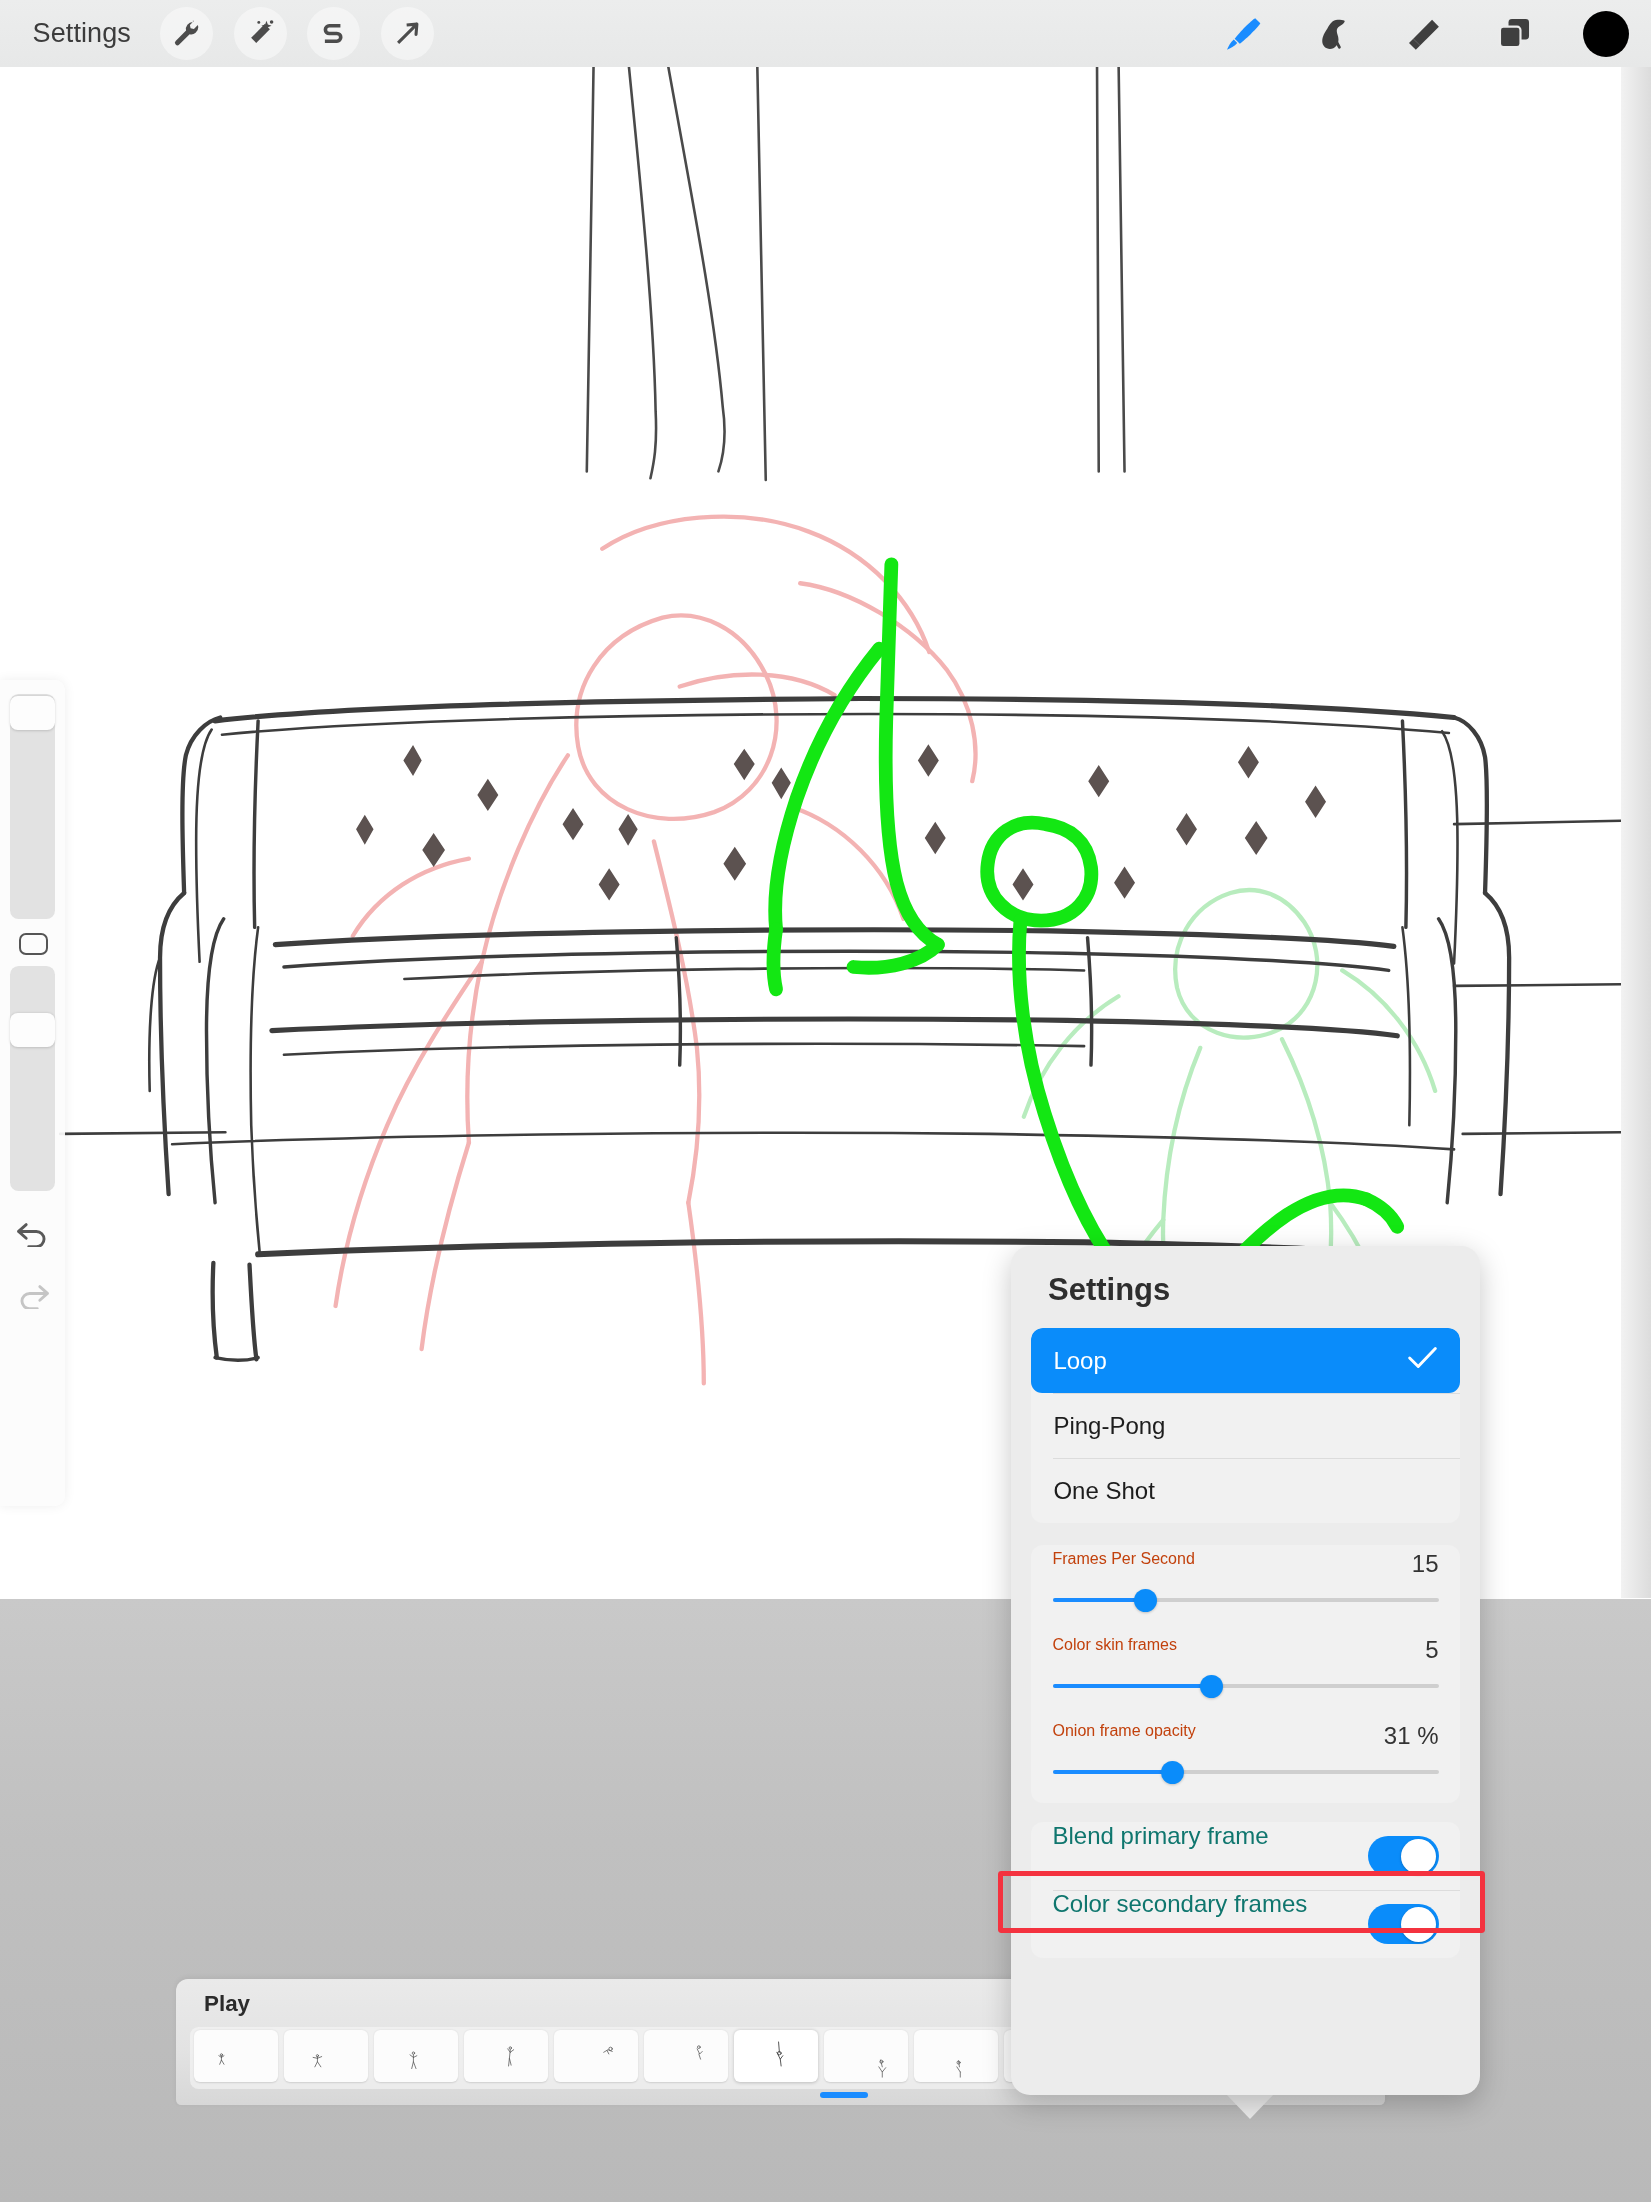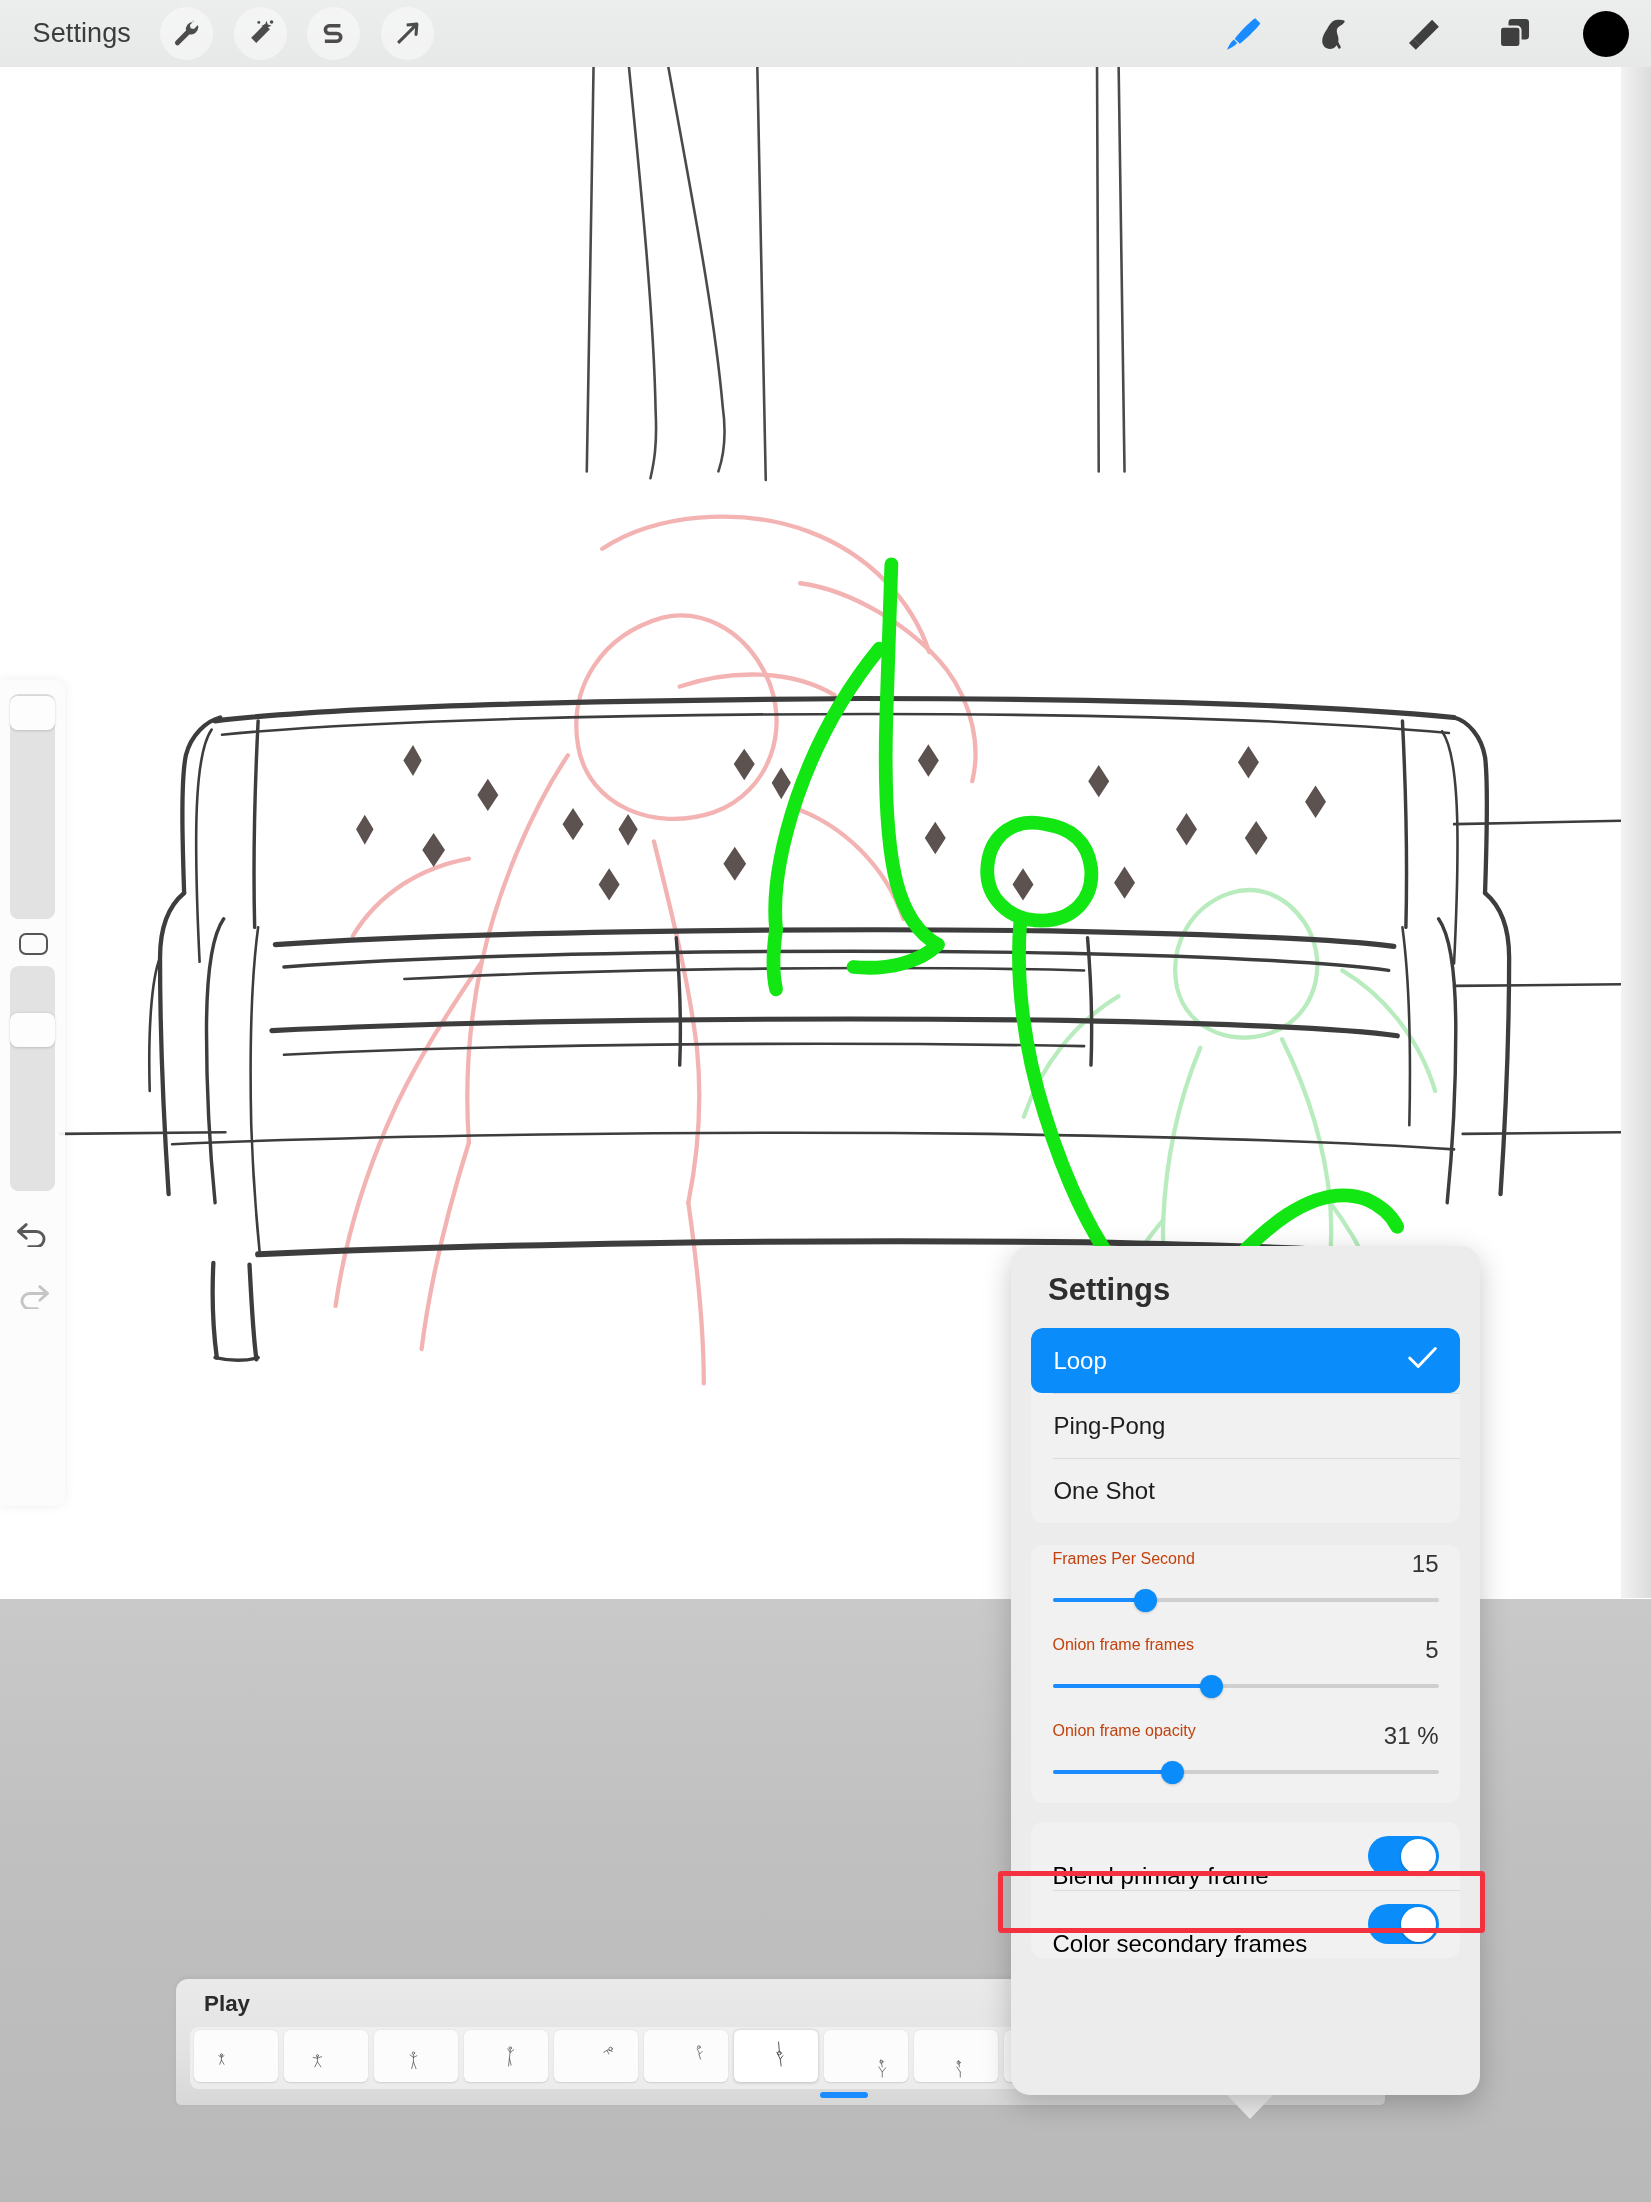--- a/index.html
+++ b/index.html
@@ -207,23 +207,23 @@
     background: #0a8cfa; border-radius: 50%;
     box-shadow: 0 0.9px 2.6px rgba(0,0,0,.22);
   }
 
   #toggles-group {
     position: absolute; left: 20px; top: 576px; width: 429px;
     background: #f1f1f1; border-radius: 12px; overflow: hidden;
   }
   .toggle-row {
     position: relative; height: 68px;
-    display: flex; align-items: flex-end;
+    display: flex; align-items: flex-start;
     padding: 0 21.5px;
-    font-size: 24px; color: #000000;
+    font-size: 24px; color: #0f766e;
   }
   .toggle-row + .toggle-row::before {
     content:""; position:absolute; left:21.5px; right:0; top:0; height:0.9px;
     background:#dcdcdc;
   }
   .switch {
     position: absolute; right: 21.5px; top: 50%; transform: translateY(-50%);
     width: 71px; height: 40px; border-radius: 20.6px;
     background: #d2d2d2;
   }
@@ -606,21 +606,21 @@
   <div id="sliders-group">
     <div class="slider-row" style="top:0;">
       <div class="label">Frames Per Second</div>
       <div class="value">15</div>
       <div class="slider-track">
         <div class="slider-fill" style="width:24%;"></div>
         <div class="slider-knob" style="left:24%;"></div>
       </div>
     </div>
     <div class="slider-row" style="top:86px;">
-      <div class="label">Onion frame frames</div>
+      <div class="label">Color skin frames</div>
       <div class="value">5</div>
       <div class="slider-track">
         <div class="slider-fill" style="width:41%;"></div>
         <div class="slider-knob" style="left:41%;"></div>
       </div>
     </div>
     <div class="slider-row" style="top:172px;">
       <div class="label">Onion frame opacity</div>
       <div class="value">31 %</div>
       <div class="slider-track">

